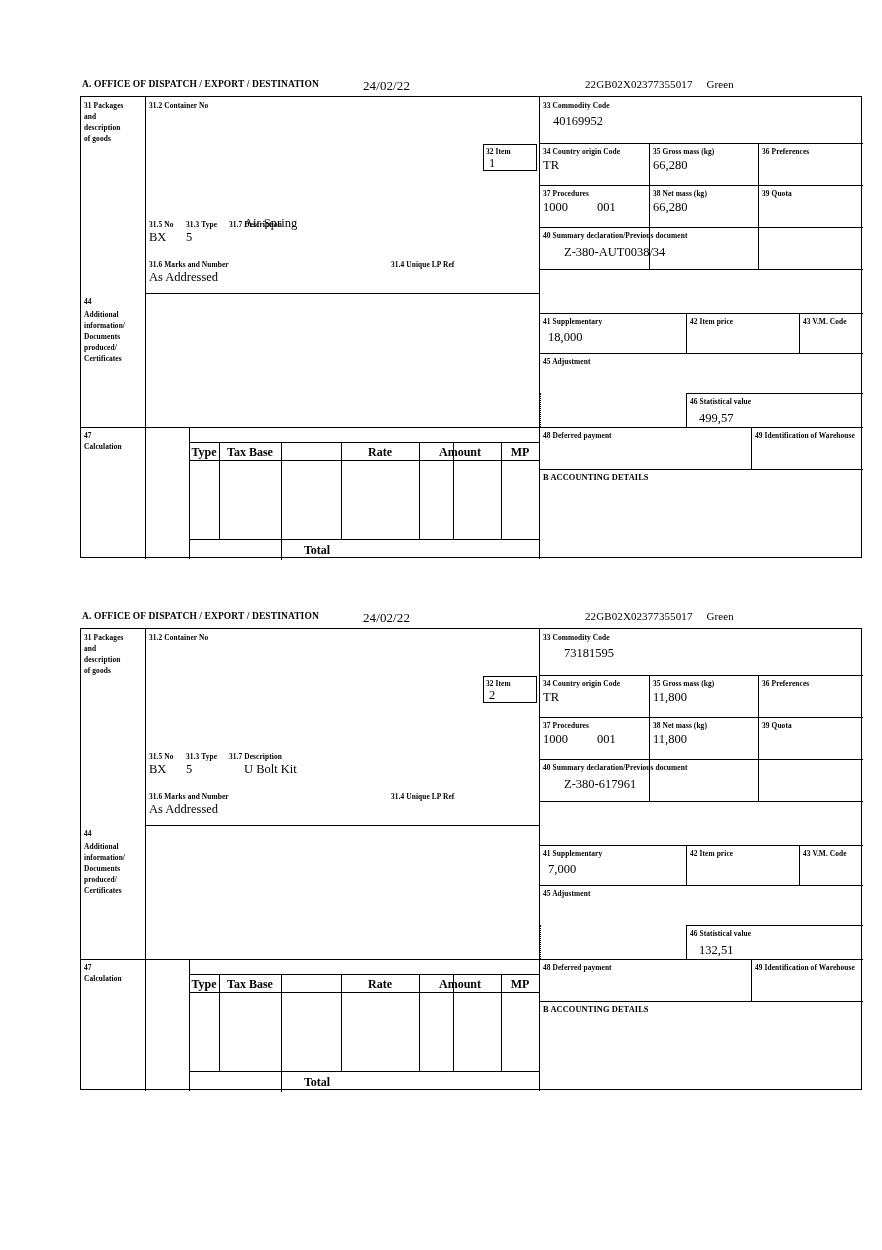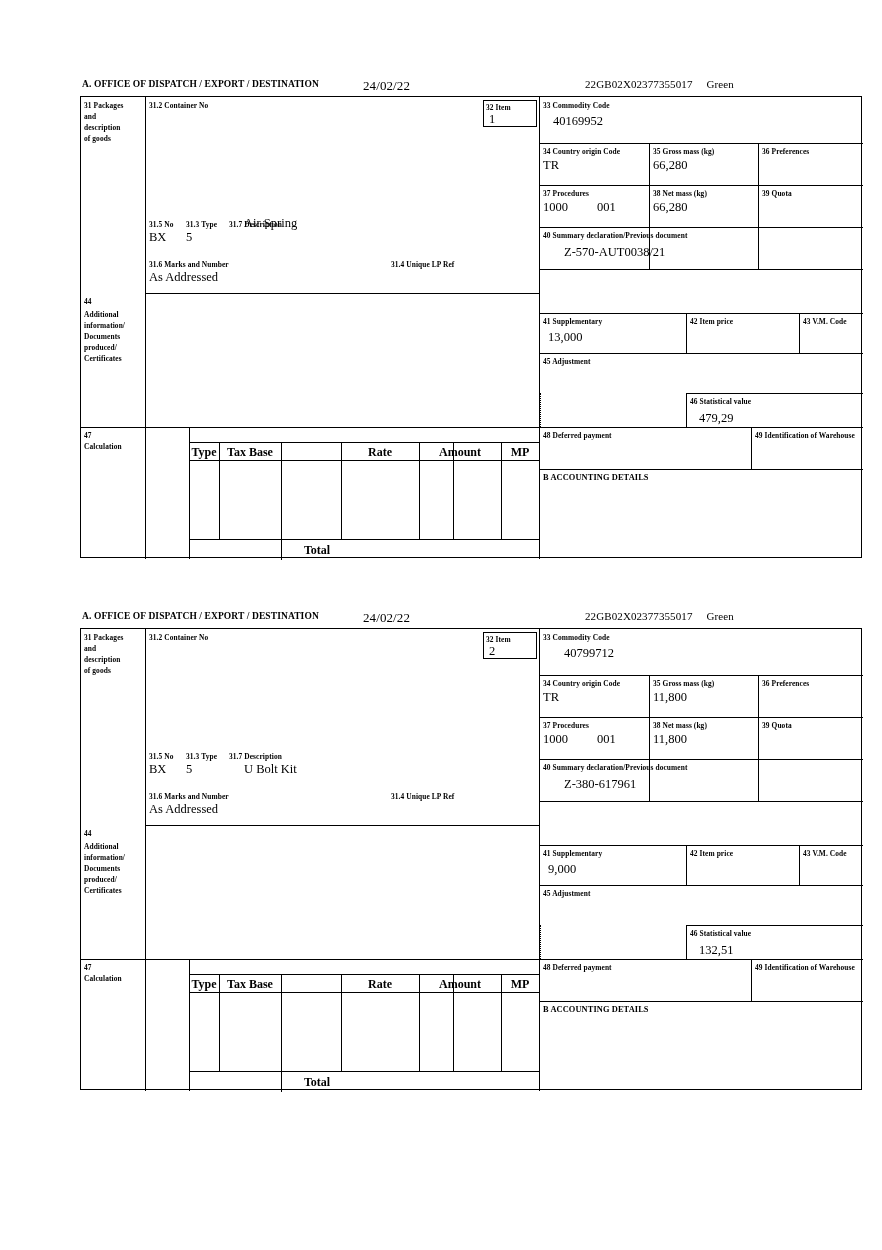--- a/index.html
+++ b/index.html
@@ -71,20 +71,21 @@
   .lbl-c {
     position: absolute;
     font-size: 12px;
     font-weight: bold;
     text-align: center;
     white-space: nowrap;
   }
   .box32 {
     position: absolute;
     border: 1.2px solid #000;
+    margin-top: 44px;
   }
   .dotted {
     position: absolute;
     border-left: 1.2px dotted #000;
   }
 </style>
 </head>
 <body>
 
 <div class="page">
@@ -178,34 +179,34 @@
 
       <span class="lbl" style="left:462px; top:92px;">37 Procedures</span>
       <span class="val" style="left:462px; top:103px;">1000</span>
       <span class="val" style="left:516px; top:103px;">001</span>
       <span class="lbl" style="left:572px; top:92px;">38 Net mass (kg)</span>
       <span class="val" style="left:572px; top:103px;">66,280</span>
       <span class="lbl" style="left:681px; top:92px;">39 Quota</span>
       <span class="val" style="left:681px; top:103px;"></span>
 
       <span class="lbl" style="left:462px; top:134px;">40 Summary declaration/Previous document</span>
-      <span class="val" style="left:483px; top:148px;">Z-570-AUT0038/21</span>
+      <span class="val" style="left:483px; top:148px;">Z-380-AUT0038/34</span>
 
       <span class="lbl" style="left:462px; top:220px;">41 Supplementary</span>
-      <span class="val" style="left:467px; top:233px;">13,000</span>
+      <span class="val" style="left:467px; top:233px;">18,000</span>
       <span class="lbl" style="left:609px; top:220px;">42 Item price</span>
       <span class="val" style="left:609px; top:233px;"></span>
       <span class="lbl" style="left:722px; top:220px;">43 V.M. Code</span>
       <span class="val" style="left:722px; top:233px;"></span>
 
       <span class="lbl" style="left:462px; top:260px;">45 Adjustment</span>
       <span class="val" style="left:467px; top:272px;"></span>
 
       <span class="lbl" style="left:609px; top:300px;">46 Statistical value</span>
-      <span class="val" style="left:618px; top:314px;">479,29</span>
+      <span class="val" style="left:618px; top:314px;">499,57</span>
 
       <span class="lbl" style="left:3px; top:334px;">47</span>
       <span class="lbl" style="left:3px; top:345px;">Calculation</span>
 
       <span class="lbl-c" style="left:108px; top:348px; width:30px;">Type</span>
       <span class="lbl-c" style="left:138px; top:348px; width:62px;">Tax Base</span>
       <span class="lbl-c" style="left:260px; top:348px; width:78px;">Rate</span>
       <span class="lbl-c" style="left:338px; top:348px; width:82px;">Amount</span>
       <span class="lbl-c" style="left:420px; top:348px; width:38px;">MP</span>
       <span class="lbl-c" style="left:200px; top:446px; width:72px;">Total</span>
@@ -280,42 +281,42 @@
       <span class="val" style="left:68px; top:173px;">As Addressed</span>
 
       <span class="lbl" style="left:3px; top:200px;">44</span>
       <span class="lbl" style="left:3px; top:213px;">Additional</span>
       <span class="lbl" style="left:3px; top:224px;">information/</span>
       <span class="lbl" style="left:3px; top:235px;">Documents</span>
       <span class="lbl" style="left:3px; top:246px;">produced/</span>
       <span class="lbl" style="left:3px; top:257px;">Certificates</span>
 
       <span class="lbl" style="left:462px; top:4px;">33 Commodity Code</span>
-      <span class="val" style="left:483px; top:17px;">40799712</span>
+      <span class="val" style="left:483px; top:17px;">73181595</span>
 
       <span class="lbl" style="left:462px; top:50px;">34 Country origin Code</span>
       <span class="val" style="left:462px; top:61px;">TR</span>
       <span class="lbl" style="left:572px; top:50px;">35 Gross mass (kg)</span>
       <span class="val" style="left:572px; top:61px;">11,800</span>
       <span class="lbl" style="left:681px; top:50px;">36 Preferences</span>
       <span class="val" style="left:681px; top:61px;"></span>
 
       <span class="lbl" style="left:462px; top:92px;">37 Procedures</span>
       <span class="val" style="left:462px; top:103px;">1000</span>
       <span class="val" style="left:516px; top:103px;">001</span>
       <span class="lbl" style="left:572px; top:92px;">38 Net mass (kg)</span>
       <span class="val" style="left:572px; top:103px;">11,800</span>
       <span class="lbl" style="left:681px; top:92px;">39 Quota</span>
       <span class="val" style="left:681px; top:103px;"></span>
 
       <span class="lbl" style="left:462px; top:134px;">40 Summary declaration/Previous document</span>
       <span class="val" style="left:483px; top:148px;">Z-380-617961</span>
 
       <span class="lbl" style="left:462px; top:220px;">41 Supplementary</span>
-      <span class="val" style="left:467px; top:233px;">9,000</span>
+      <span class="val" style="left:467px; top:233px;">7,000</span>
       <span class="lbl" style="left:609px; top:220px;">42 Item price</span>
       <span class="val" style="left:609px; top:233px;"></span>
       <span class="lbl" style="left:722px; top:220px;">43 V.M. Code</span>
       <span class="val" style="left:722px; top:233px;"></span>
 
       <span class="lbl" style="left:462px; top:260px;">45 Adjustment</span>
       <span class="val" style="left:467px; top:272px;"></span>
 
       <span class="lbl" style="left:609px; top:300px;">46 Statistical value</span>
       <span class="val" style="left:618px; top:314px;text-align:right;">132,51</span>

